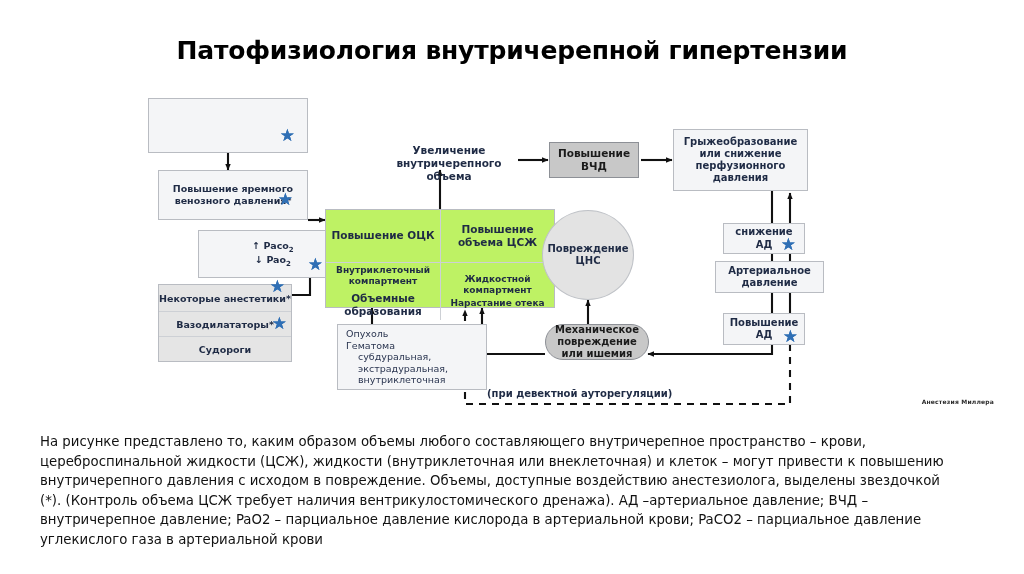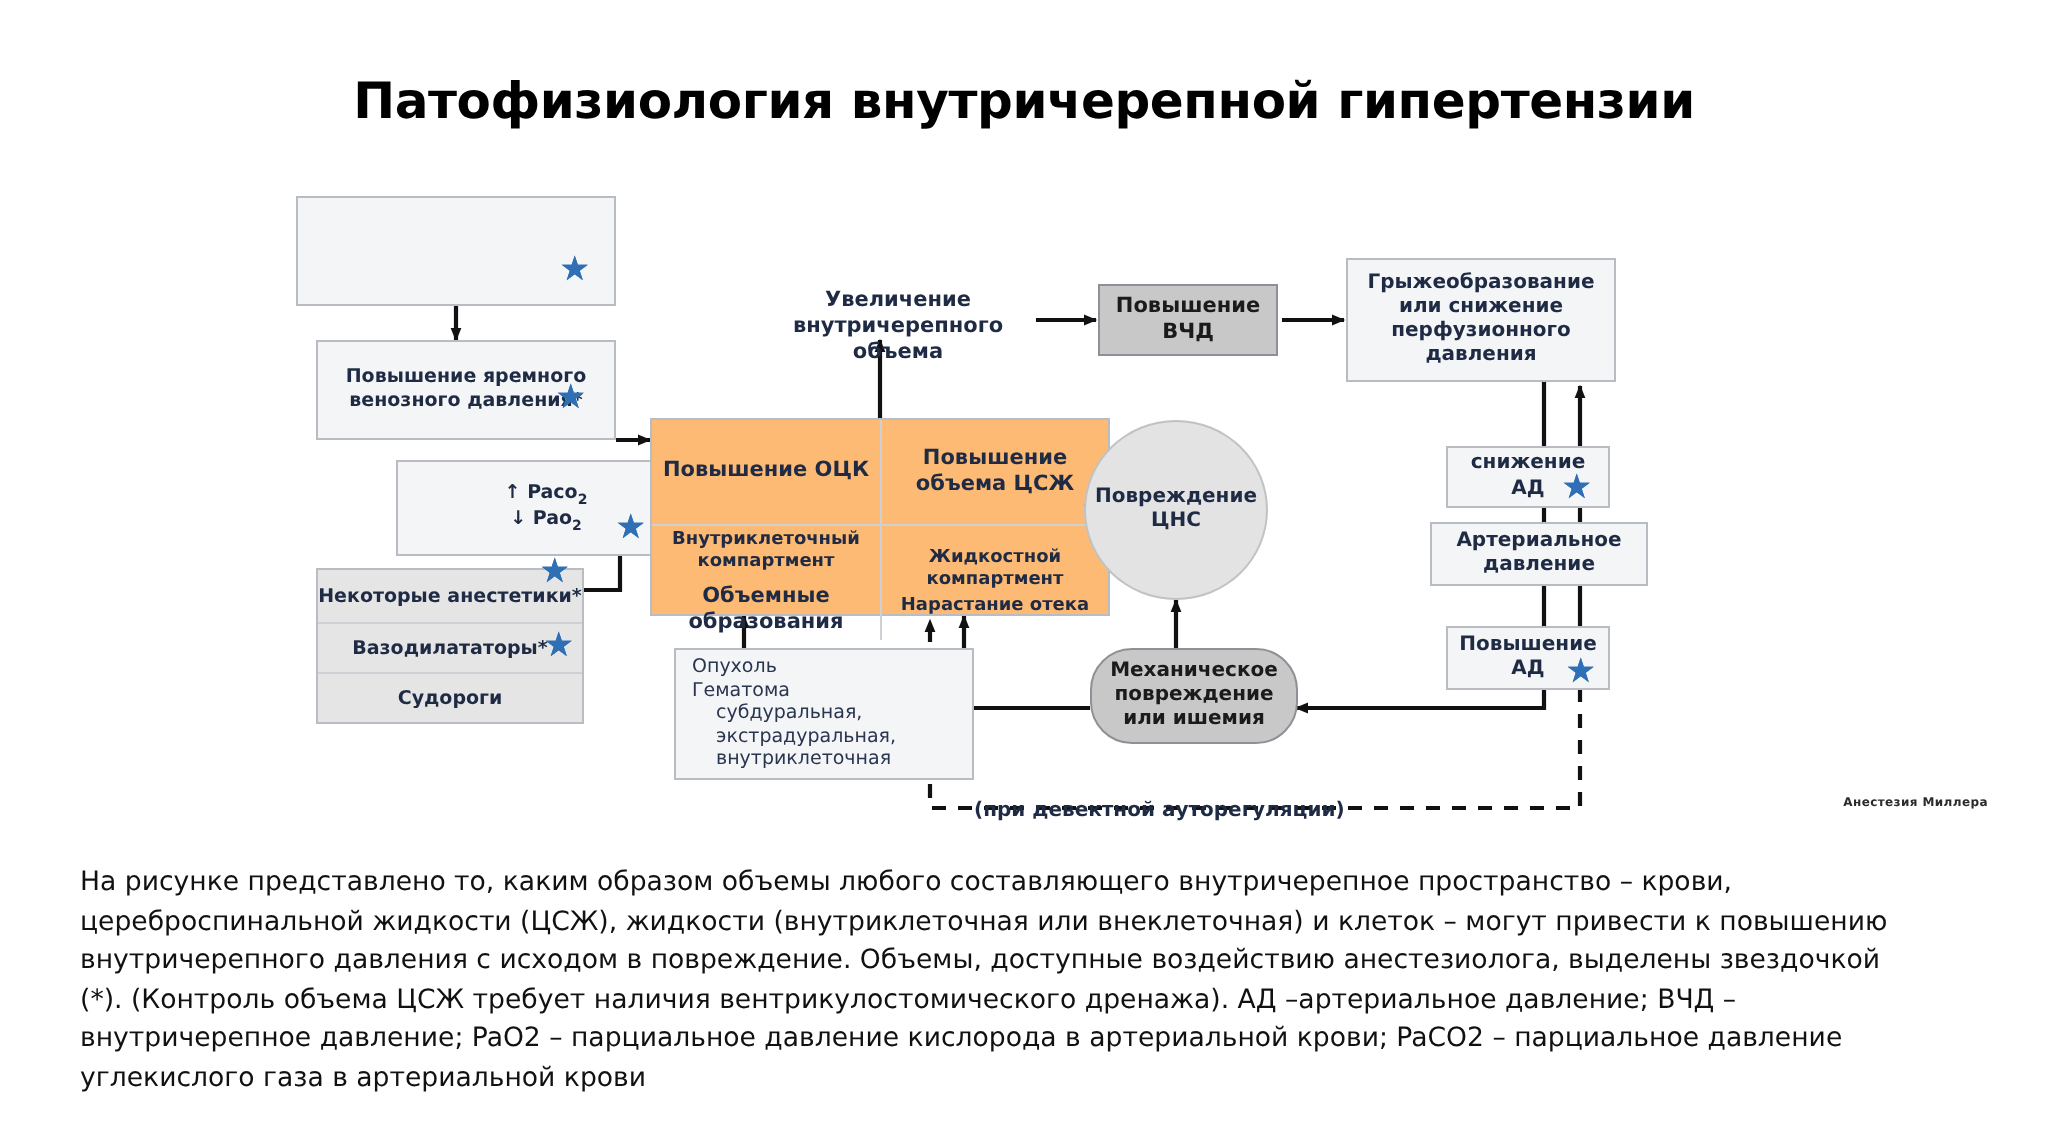--- a/index.html
+++ b/index.html
@@ -54,21 +54,21 @@
     text-align:center;
     font-size:10px;font-weight:bold;line-height:1.25;
     color:#1f2b45;
   }
 
   
   #grid{
     position:absolute;
     box-sizing:border-box;
     border:1px solid #b9bcc2;
-    background:#fdba74;
+    background:#bef264;
     display:grid;
     grid-template-columns:1fr 1fr;
     grid-template-rows:52px 1fr;
   }
   #grid > div{
     box-sizing:border-box;
     display:flex;flex-direction:column;
     align-items:center;justify-content:center;
     text-align:center;
     font-size:9.5px;line-height:1.25;
@@ -258,33 +258,33 @@
 
     <div class="box" style="left:715px;top:169px;width:109px;height:32px;font-size:10px;">
       <span>Артериальное давление</span>
     </div>
 
     <div class="box" style="left:723px;top:221px;width:82px;height:32px;font-size:10px;">
       <span>Повышение АД</span>
       <span class="star" style="right:6px;bottom:-1px;">★</span>
     </div>
 
-    <div class="box gray" style="left:545px;top:232px;width:104px;height:48px;font-size:10px;border-radius:21px;">
+    <div class="box gray" style="left:545px;top:232px;width:104px;height:36px;font-size:10px;border-radius:21px;">
       <span>Механическое повреждение или ишемия</span>
     </div>
 
     <div class="box lefttext" style="left:310px;top:232px;width:150px;height:66px;font-size:9.5px;margin-left:27px;">
       <span>Опухоль</span>
       <span>Гематома</span>
       <span style="padding-left:12px;">субдуральная,</span>
       <span style="padding-left:12px;">экстрадуральная,</span>
       <span style="padding-left:12px;">внутриклеточная</span>
     </div>
 
-    <div class="note" style="left:487px;top:308px;">
+    <div class="note" style="left:487px;top:296px;">
       <span>(при девектной ауторегуляции)</span>
     </div>
 
     <div id="watermark">Анестезия Миллера</div>
   </div>
 
   <div id="caption">
     <p>На рисунке представлено то, каким образом объемы любого составляющего внутричерепное пространство – крови,</p>
     <p>цереброспинальной жидкости (ЦСЖ), жидкости (внутриклеточная или внеклеточная) и клеток – могут привести к повышению</p>
     <p>внутричерепного давления с исходом в повреждение. Объемы, доступные воздействию анестезиолога, выделены звездочкой</p>

